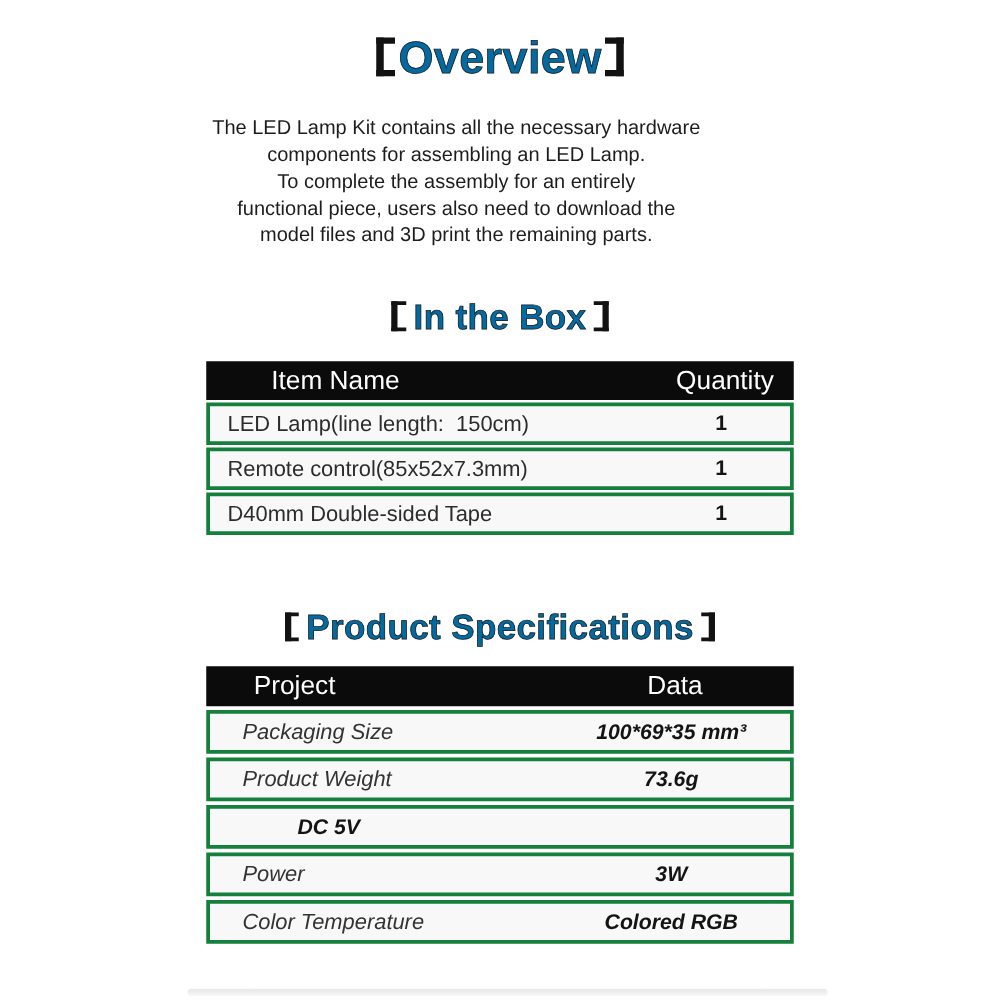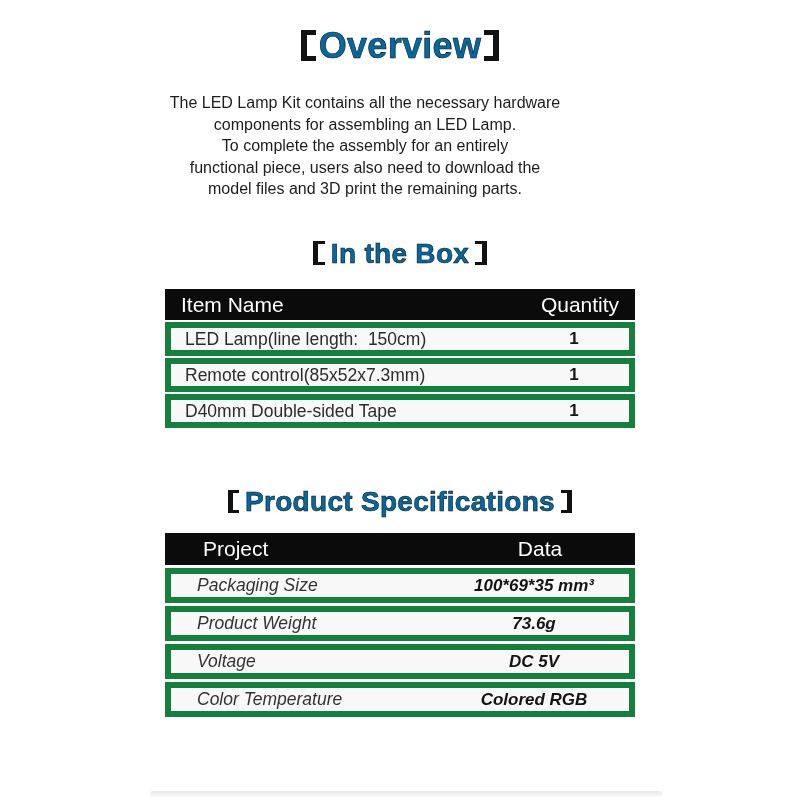--- a/index.html
+++ b/index.html
@@ -66,32 +66,32 @@
 
   .thead {
     background: #0b0b0b;
     color: #ffffff;
     display: flex;
     align-items: center;
     height: 31px;
     font-size: 21px;
   }
   .tbl-spec .thead { height: 32px; justify-content: space-between; }
-  .thead .c1 { flex: 1; padding-left: 16px; }
+  .thead .c1 { flex: 1; padding-left: 52px; }
   .tbl-spec .thead .c1 { padding-left: 38px; }
   .thead .c2 { text-align: center; }
   .tbl-box  .c2 { width: 110px; }
   .tbl-spec .c2 { width: 190px; }
 
   .trow {
     display: flex;
     align-items: center;
     height: 34px;
     margin-top: 2px;
-    border: 6px solid #15803d;
+    border: 3px solid #15803d;
     background: #f8f8f8;
     font-size: 17.5px;
     color: #2c2c2c;
   }
   .tbl-spec .trow { height: 35px; margin-top: 3px; color: #333333; font-style: italic; }
   .trow .c1 { flex: 1; padding-left: 14px; white-space: pre; }
   .tbl-spec .trow .c1 { padding-left: 26px; }
   .trow .c2 {
     text-align: center;
     font-weight: bold;
@@ -160,22 +160,25 @@
     </div>
     <div class="trow">
       <div class="c1">Packaging Size</div>
       <div class="c2">100*69*35 mm³</div>
     </div>
     <div class="trow">
       <div class="c1">Product Weight</div>
       <div class="c2">73.6g</div>
     </div>
     <div class="trow">
-      <div class="c1">Voltage</div>
       <div class="c2">DC 5V</div>
+    </div>
+    <div class="trow">
+      <div class="c1">Power</div>
+      <div class="c2">3W</div>
     </div>
     <div class="trow">
       <div class="c1">Color Temperature</div>
       <div class="c2">Colored RGB</div>
     </div>
   </section>
 
 </main>
 
 <div class="bottom-strip"></div>

